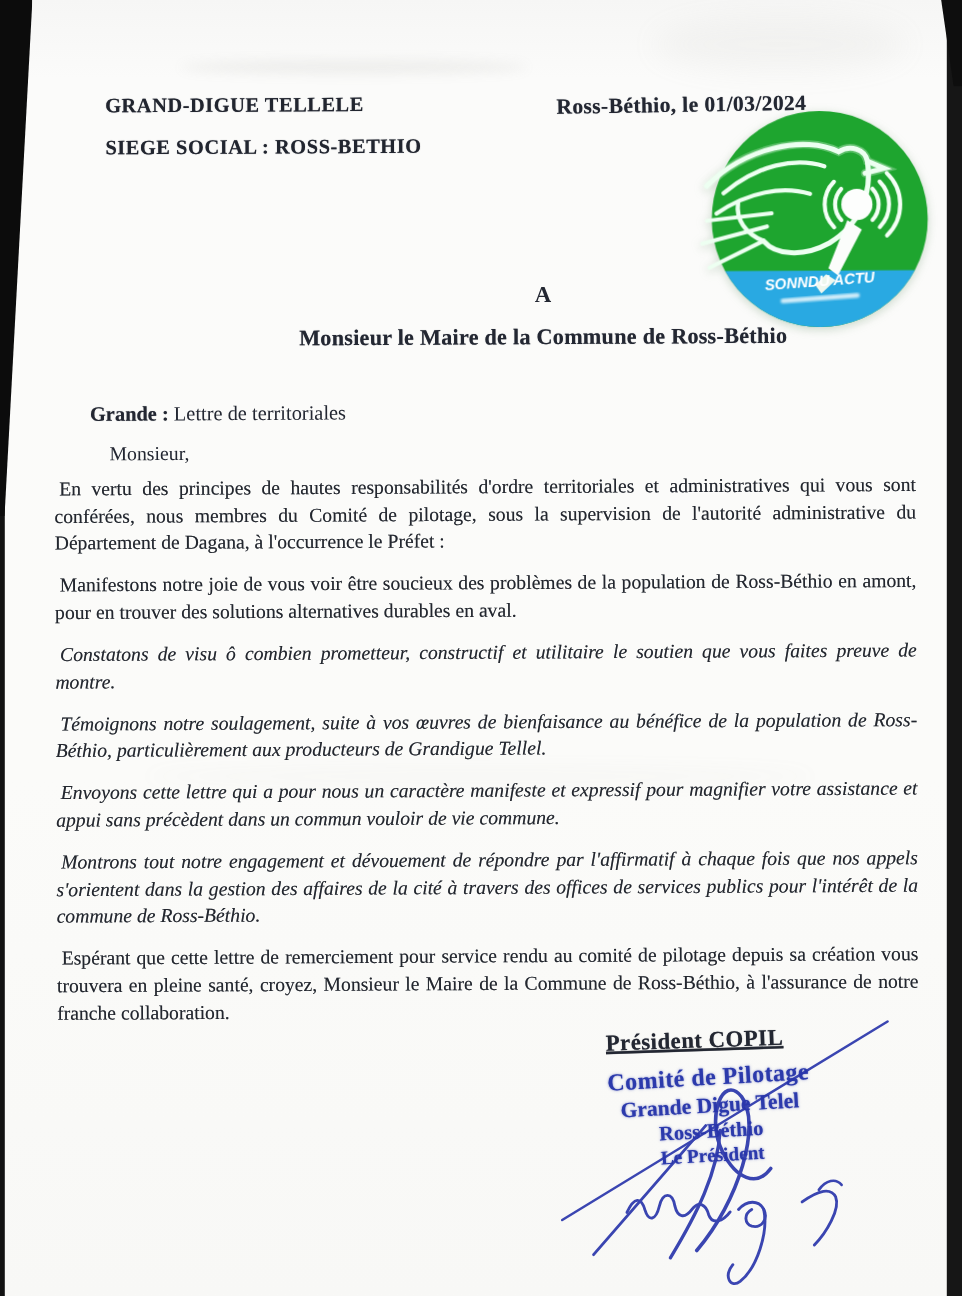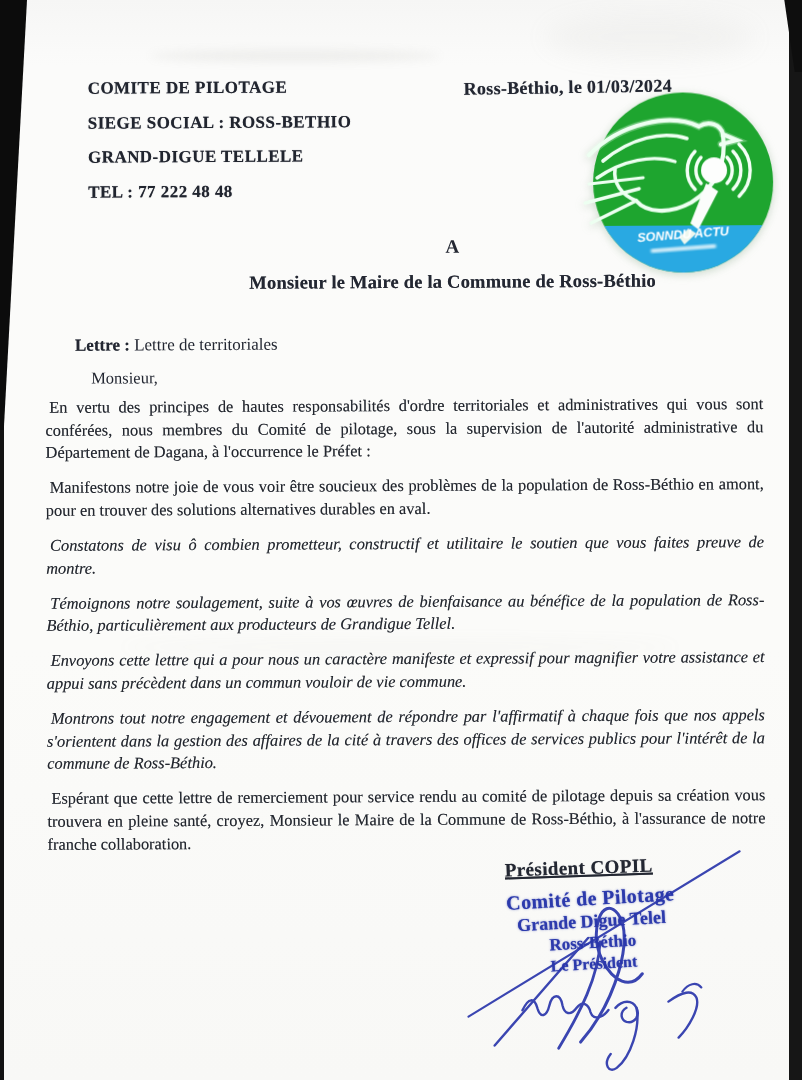--- a/index.html
+++ b/index.html
@@ -62,24 +62,22 @@
 
 <div class="page">
 
   <div class="smudge s1"></div>
   <div class="smudge s2"></div>
   <div class="smudge s3"></div>
 
   <div class="content">
 
     <div class="sender">
-      <div>COMITE DE PILOTAGE</div>
+      <div>GRAND-DIGUE TELLELE</div>
       <div>SIEGE SOCIAL : ROSS-BETHIO</div>
-      <div>GRAND-DIGUE TELLELE</div>
-      <div>TEL : 77 222 48 48</div>
     </div>
 
     <div class="dateline">Ross-Béthio, le 01/03/2024</div>
 
     <svg class="logo" viewBox="0 0 230 200" xmlns="http://www.w3.org/2000/svg">
       <defs>
         <clipPath id="logoClip">
             <circle cx="132" cy="100" r="90"></circle>
           </clipPath>
         <filter id="soft">
@@ -119,21 +117,21 @@
       <text x="132" y="156" text-anchor="middle" font-family="Liberation Sans, sans-serif" font-size="12.5" font-weight="bold" font-style="italic" fill="#ffffff" transform="rotate(-4 132 156)">SONNDU ACTU</text>
       <rect x="99" y="164" width="66" height="4" rx="2" fill="#ffffff" opacity=".8" transform="rotate(-4 132 166)" filter="url(#soft2)"></rect>
     </svg>
 
     <div class="recipient-block">
       <div class="recipient-a">A</div>
       <div class="recipient-name">Monsieur le Maire de la Commune de Ross-Béthio</div>
     </div>
 
     <div class="subject">
-      <span class="lbl">Lettre :</span>
+      <span class="lbl">Grande :</span>
       <span>Lettre de territoriales</span>
     </div>
 
     <div class="salutation">Monsieur,</div>
 
     <div class="body-text">
       <p>En vertu des principes de hautes responsabilités d'ordre territoriales et administratives qui vous sont conférées, nous membres du Comité de pilotage, sous la supervision de l'autorité administrative du Département de Dagana, à l'occurrence le Préfet :</p>
       <p>Manifestons notre joie de vous voir être soucieux des problèmes de la population de Ross-Béthio en amont, pour en trouver des solutions alternatives durables en aval.</p>
       <p class="it">Constatons de visu ô combien prometteur, constructif et utilitaire le soutien que vous faites preuve de montre.</p>
       <p class="it">Témoignons notre soulagement, suite à vos œuvres de bienfaisance au bénéfice de la population de Ross-Béthio, particulièrement aux producteurs de Grandigue Tellel.</p>

